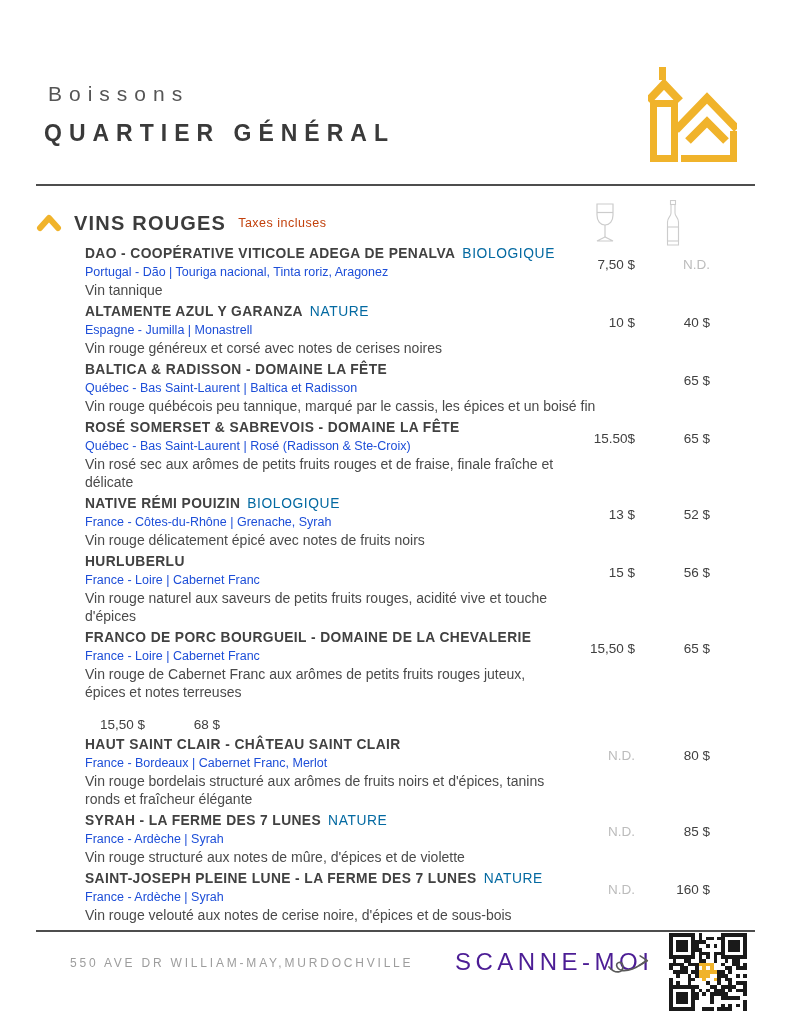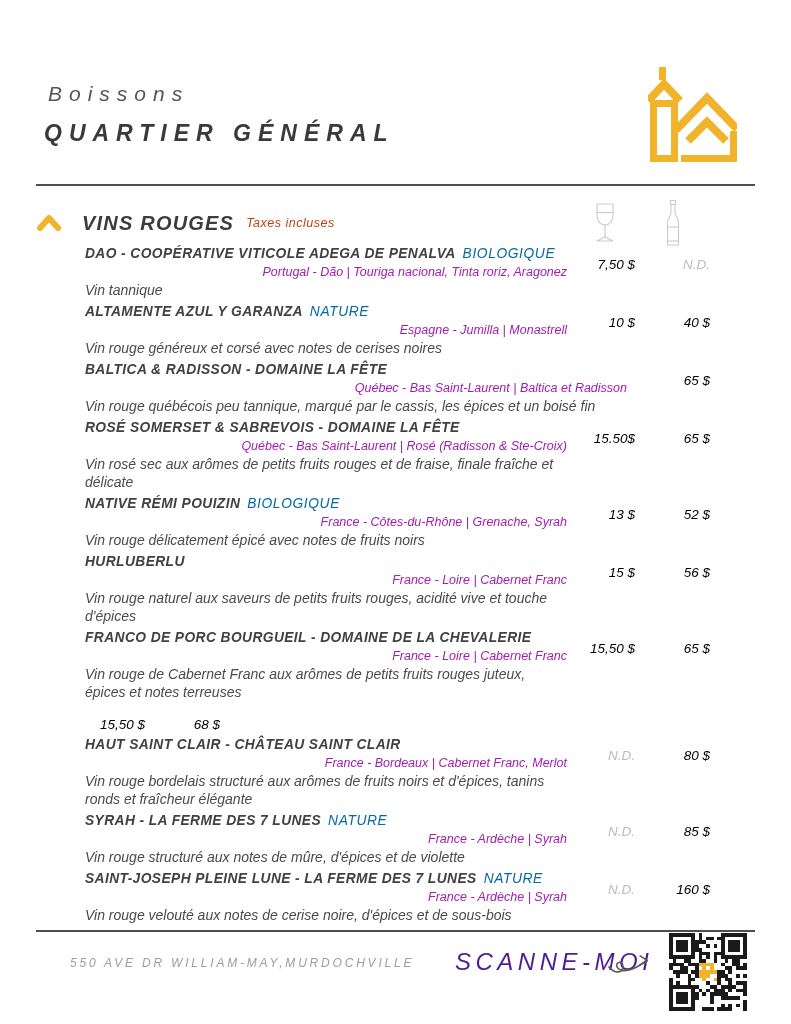--- a/index.html
+++ b/index.html
@@ -1,48 +1,48 @@
 <!DOCTYPE html>
 <html style="--accent: #F0B32B;"><head>
 <meta charset="utf-8">
 <style>
   * { margin:0; padding:0; box-sizing:border-box; }
   html,body { background:#fff; }
   body { font-family:"Liberation Sans", sans-serif; }
-  .page { position:relative; width:791px; height:1024px; background:#ffffff; overflow:hidden;font-style:italic; }
+  .page { position:relative; width:791px; height:1024px; background:#ffffff; overflow:hidden; }
 
   
   .eyebrow { position:absolute; top:82px; left:48px; font-size:21px; letter-spacing:7px; color:#555555; font-weight:400; }
   .page-title { position:absolute; top:120px; left:44px; font-size:23px; font-weight:700; letter-spacing:7px; color:#3a3a3a; }
   .brand-logo { position:absolute; top:67px; right:54px; width:89px; height:95px; }
 
   .divider { position:absolute; left:36px; right:36px; border-top:2px solid #4d4d4d; }
   .divider.top { top:184px; }
   .divider.bottom { top:930px; }
 
   
   .section-row { position:absolute; top:200px; left:36px; right:36px; height:46px; display:flex; align-items:center; }
   .section-chevron { width:26px; height:20px; flex:0 0 auto; }
-  .section-title { margin-left:20px; font-size:20px; font-weight:700; letter-spacing:1.2px; color:#3c3c3c;text-align:right; }
+  .section-title { margin-left:12px; font-size:20px; font-weight:700; letter-spacing:1.2px; color:#3c3c3c;text-align:right; }
   .section-note { margin-left:12px; font-size:12.5px; letter-spacing:0.5px; color:#c2410c; }
   .section-spacer { flex:1; }
   .col-icon { width:60px; display:flex; justify-content:center; align-items:center; }
   .col-icon.bottle { width:75px; margin-right:45px; }
   .col-icon svg { display:block; }
 
   
   .wine-list { position:absolute; top:244px; left:85px; right:81px; }
   .wine-row { display:flex; margin-bottom:3px; }
   .wine-text { flex:1; padding-right:8px; }
   .wine-name-row { line-height:18px; }
   .wine-name { font-size:13.8px; font-weight:600; letter-spacing:0.4px; color:#414141; }
   .wine-tag { margin-left:7px; font-size:13.8px; font-weight:500; letter-spacing:0.6px; color:#0369a1; }
-  .wine-region { font-size:12.5px; color:#a21caf; line-height:18px;text-align:right; }
+  .wine-region { font-size:12.5px; color:#1d4ed8; line-height:18px; }
   .wine-desc { font-size:14px; color:#4a4a4a; line-height:18px; }
-  .price { text-align:right; padding-top:13px; font-size:13.5px; color:#000000; white-space:nowrap; }
+  .price { text-align:right; padding-top:13px; font-size:13.5px; color:#404040; white-space:nowrap; }
   .price.glass { width:60px; }
   .price.bottle { width:75px; }
   .price.nd { color:#bcbcbc; }
 
   
   .footer-address { position:absolute; left:70px; top:956px; font-size:12px; letter-spacing:2.8px; color:#9d9d9d; }
   .scan-label { position:absolute; left:455px; top:948px; font-size:24px; letter-spacing:4.5px; color:#4c1d95; font-weight:400; }
   .scan-arrow { position:absolute; left:607px; top:950px; width:48px; height:30px; }
   .qr { position:absolute; left:669px; top:933px; width:78px; height:78px; display:grid;
         grid-template-columns:repeat(21,1fr); grid-template-rows:repeat(21,1fr); background:#fff; }

